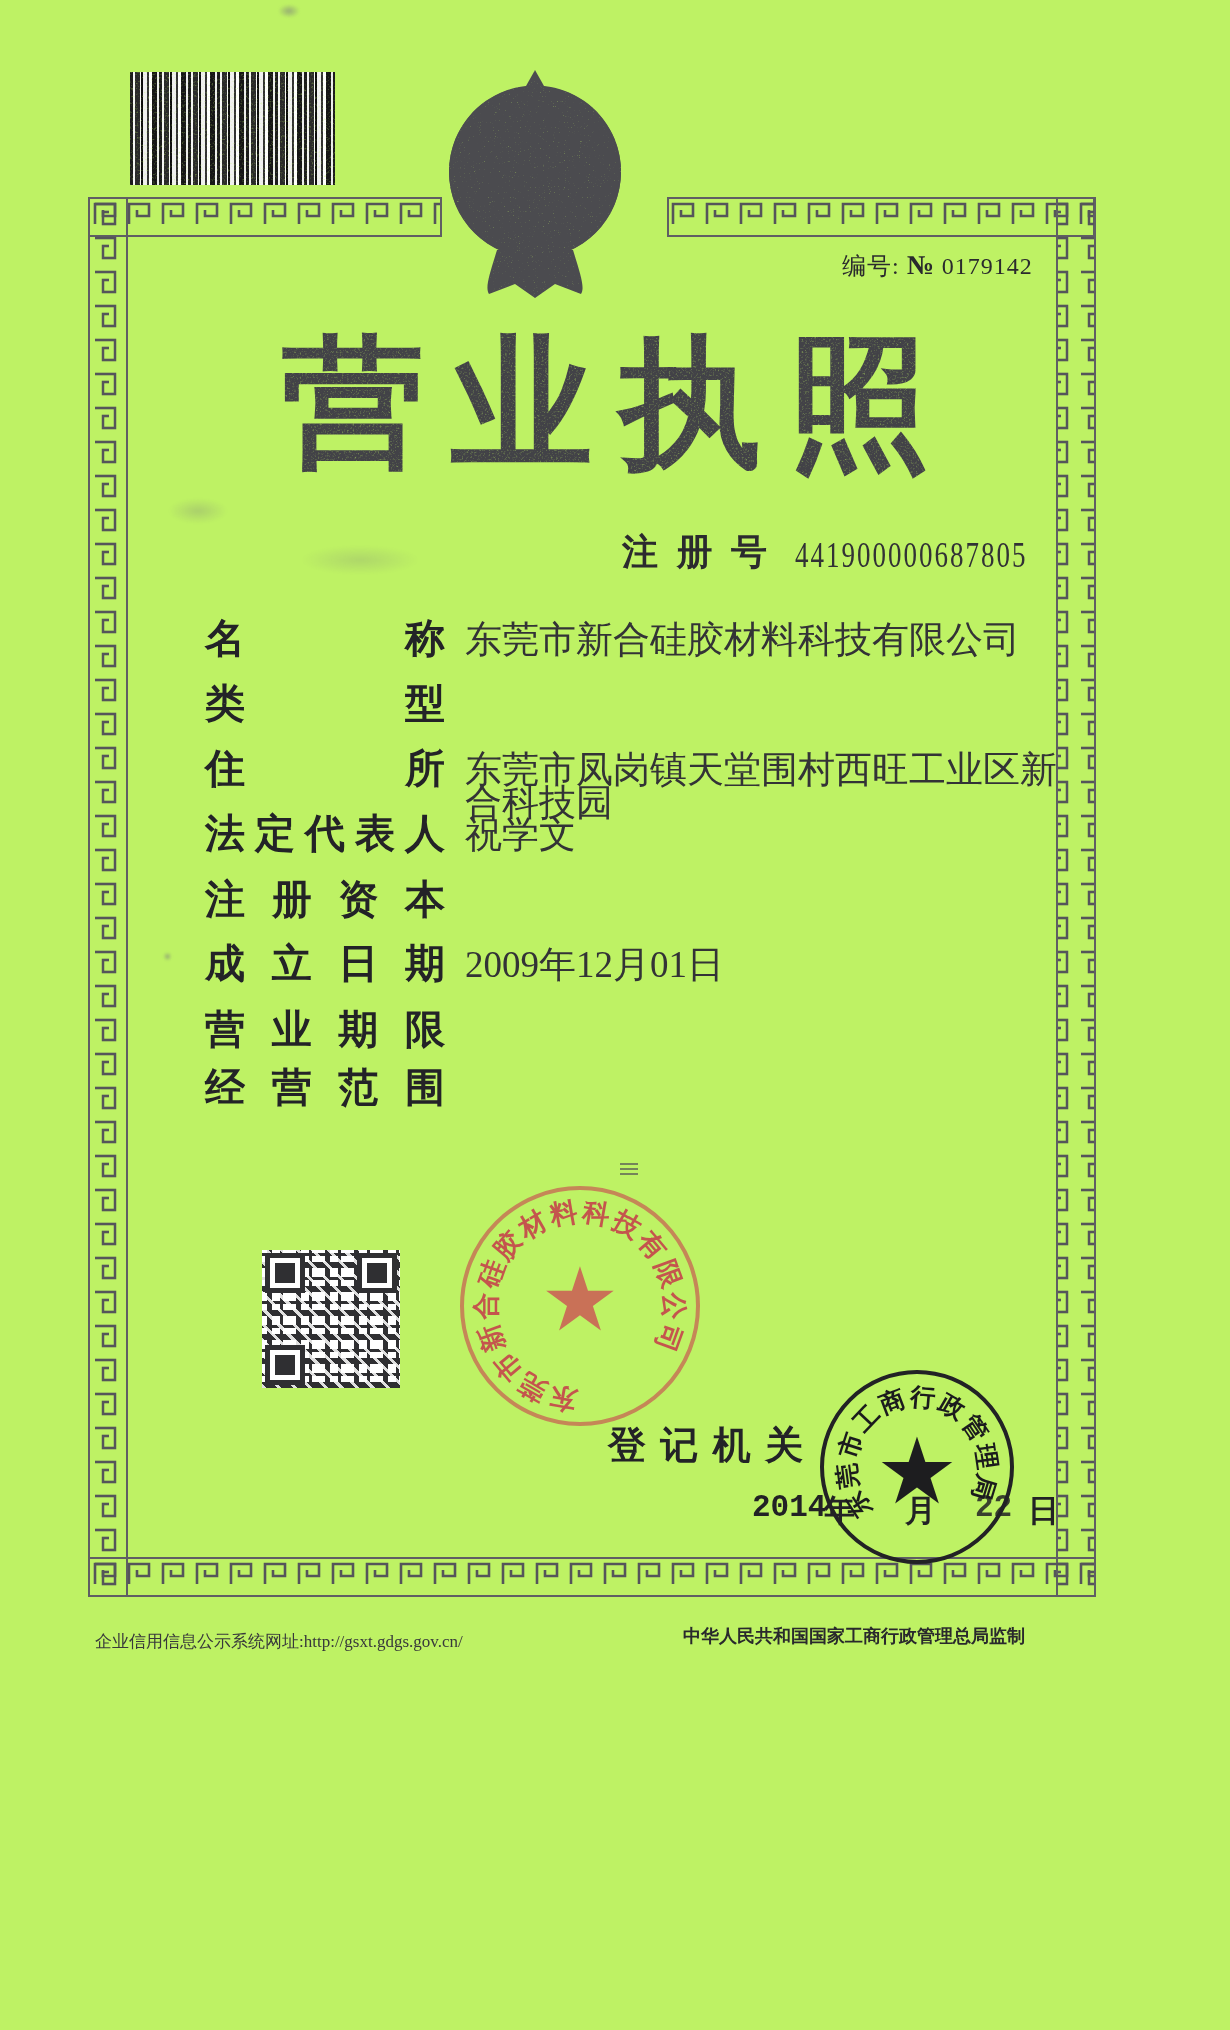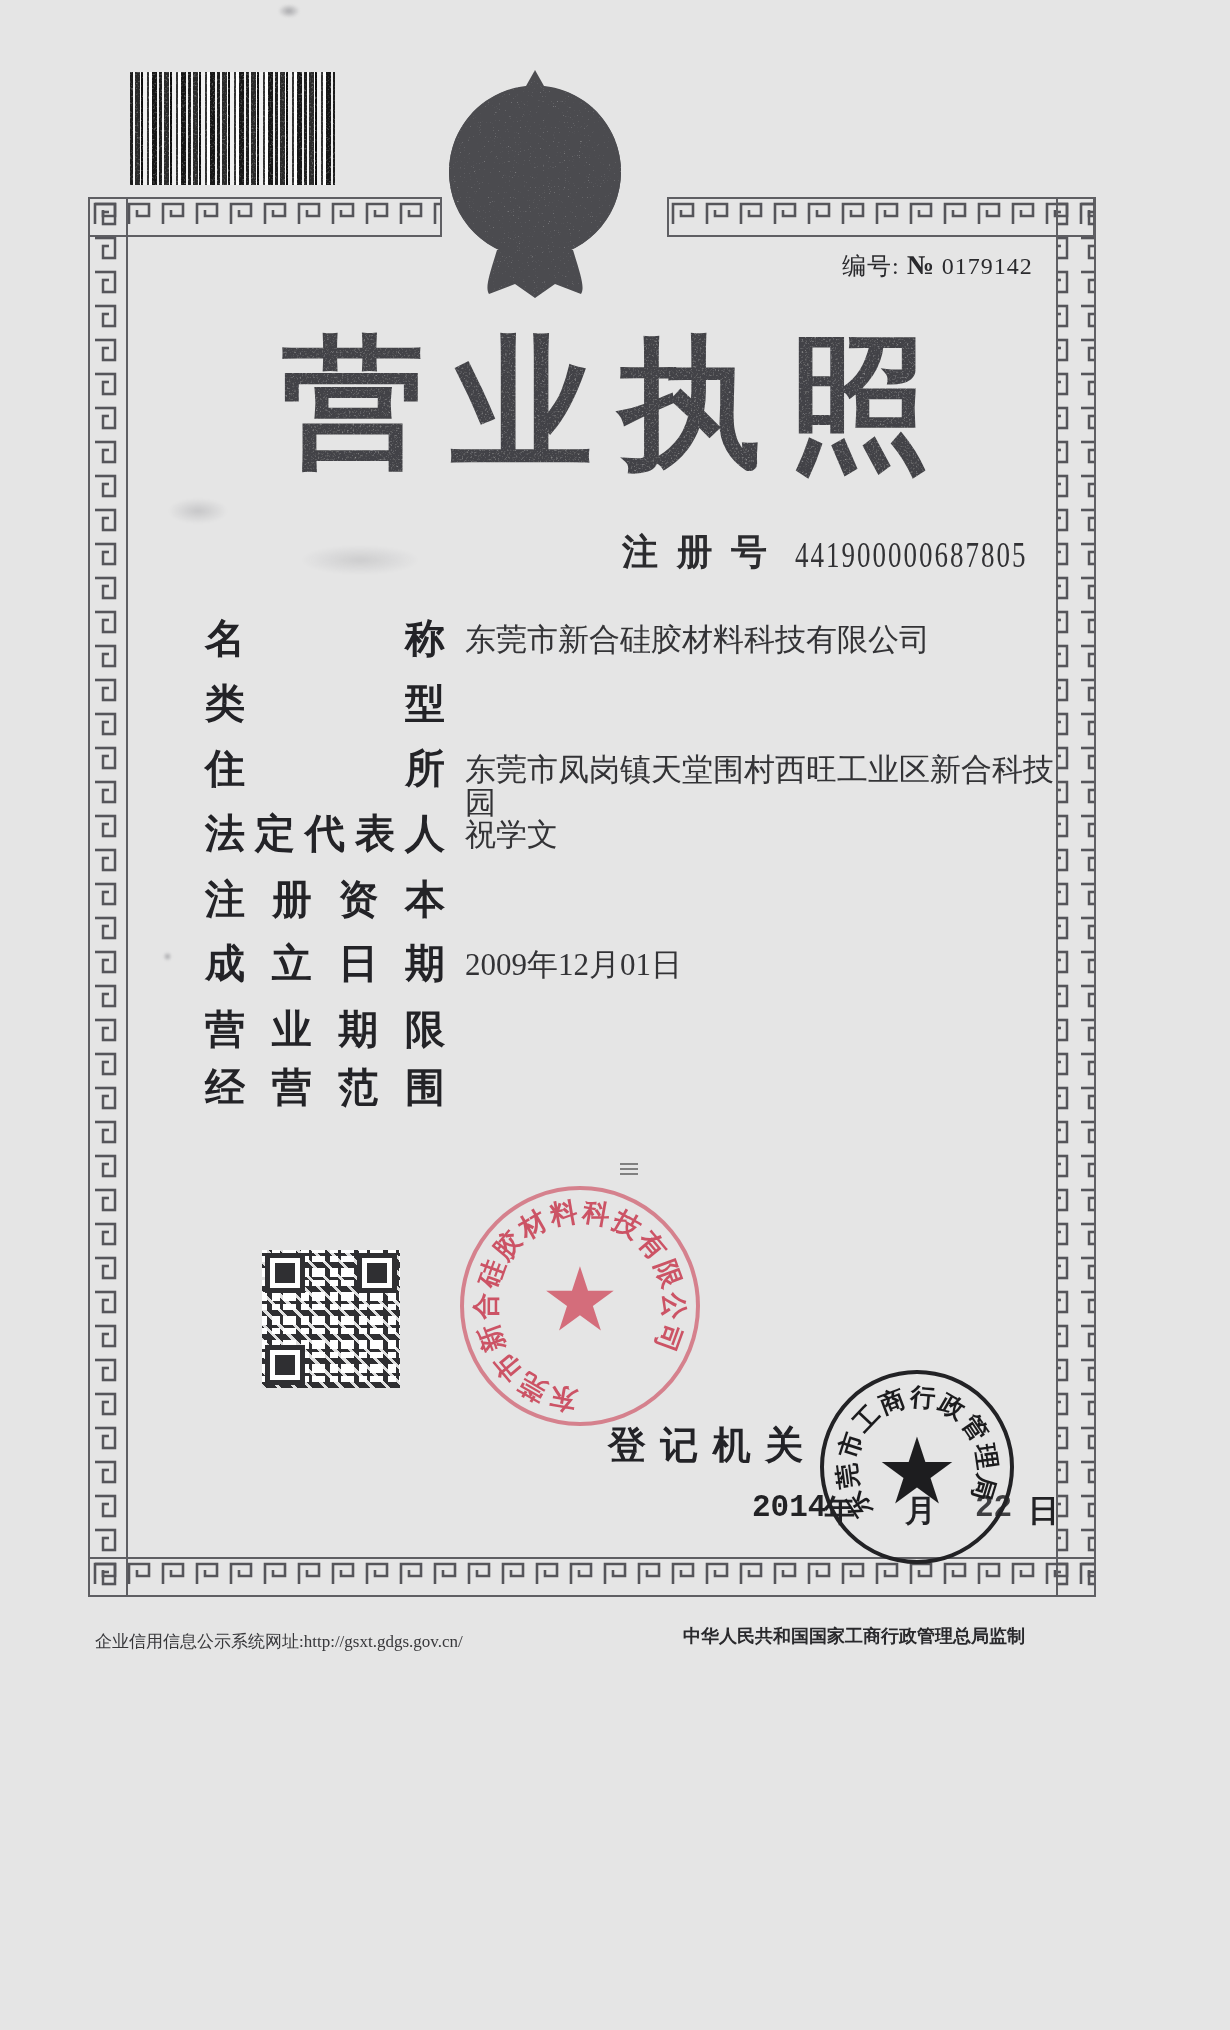--- a/index.html
+++ b/index.html
@@ -1,16 +1,16 @@
 <!DOCTYPE html>
 <html><head>
 <meta charset="utf-8">
 <style>
   html,body{margin:0;padding:0;background:#fff;}
-  .page{position:relative;width:1230px;height:2030px;background:#e5e5e5;overflow:hidden;
+  .page{position:relative;width:1230px;height:2030px;background:#bef264;overflow:hidden;
         font-family:"Liberation Serif",serif;color:#2e2e31;}
   .abs{position:absolute;}
 
   
   .frame-svg{position:absolute;left:88px;top:197px;z-index:1;}
   .emblem{position:absolute;left:447px;top:70px;z-index:3;}
   .barcode{position:absolute;left:130px;top:72px;width:205px;height:113px;z-index:2;
     background:repeating-linear-gradient(90deg,#1a1a1a 0 3px,#f5f5f5 3px 5px,#2c2c2c 5px 10px,
       #fafafa 10px 11px,#101010 11px 13px,#f0f0f0 13px 17px,#333 17px 19px,#fff 19px 22px,
       #181818 22px 27px,#eee 27px 29px);
@@ -25,21 +25,21 @@
   .regline{left:622px;top:528px;z-index:4;display:flex;align-items:flex-start;}
   .reglabel{width:145px;font-size:36px;font-weight:700;color:#2b2b2e;
             font-family:"Liberation Sans",sans-serif;display:flex;justify-content:space-between;}
   .regno{margin-left:28px;font-size:27px;letter-spacing:2px;color:#323235;
          transform:scaleY(1.3);transform-origin:left top;padding-top:6px;}
 
   
   .field-row{position:absolute;left:205px;display:flex;align-items:flex-start;z-index:4;}
   .flabel{width:240px;font-size:40px;line-height:46px;font-weight:700;color:#232327;
           font-family:"Liberation Sans",sans-serif;display:flex;justify-content:space-between;}
-  .fvalue{margin-left:20px;padding-top:8px;width:600px;font-size:31px;line-height:33px;color:#333336;}
+  .fvalue{margin-left:20px;padding-top:8px;width:600px;font-size:37px;line-height:33px;color:#333336;}
   .scope .fvalue{font-size:22px;line-height:24px;padding-top:12px;color:#37373a;}
 
   
   .qr{position:absolute;left:262px;top:1250px;width:138px;height:138px;background:#fff;z-index:4;
     background-image:
       repeating-linear-gradient(45deg,rgba(255,255,255,.85) 0 3px,transparent 3px 11px),
       repeating-linear-gradient(0deg,#2f2f32 0 6px,transparent 6px 12px,#2f2f32 12px 15px,transparent 15px 24px),
       repeating-linear-gradient(90deg,transparent 0 5px,#2f2f32 5px 10px,transparent 10px 18px,#2f2f32 18px 21px,transparent 21px 29px);}
   .qr-finder{position:absolute;width:30px;height:30px;border:5px solid #2f2f32;background:#fff;}
   .qr-finder::after{content:"";position:absolute;inset:5px;background:#2f2f32;}

